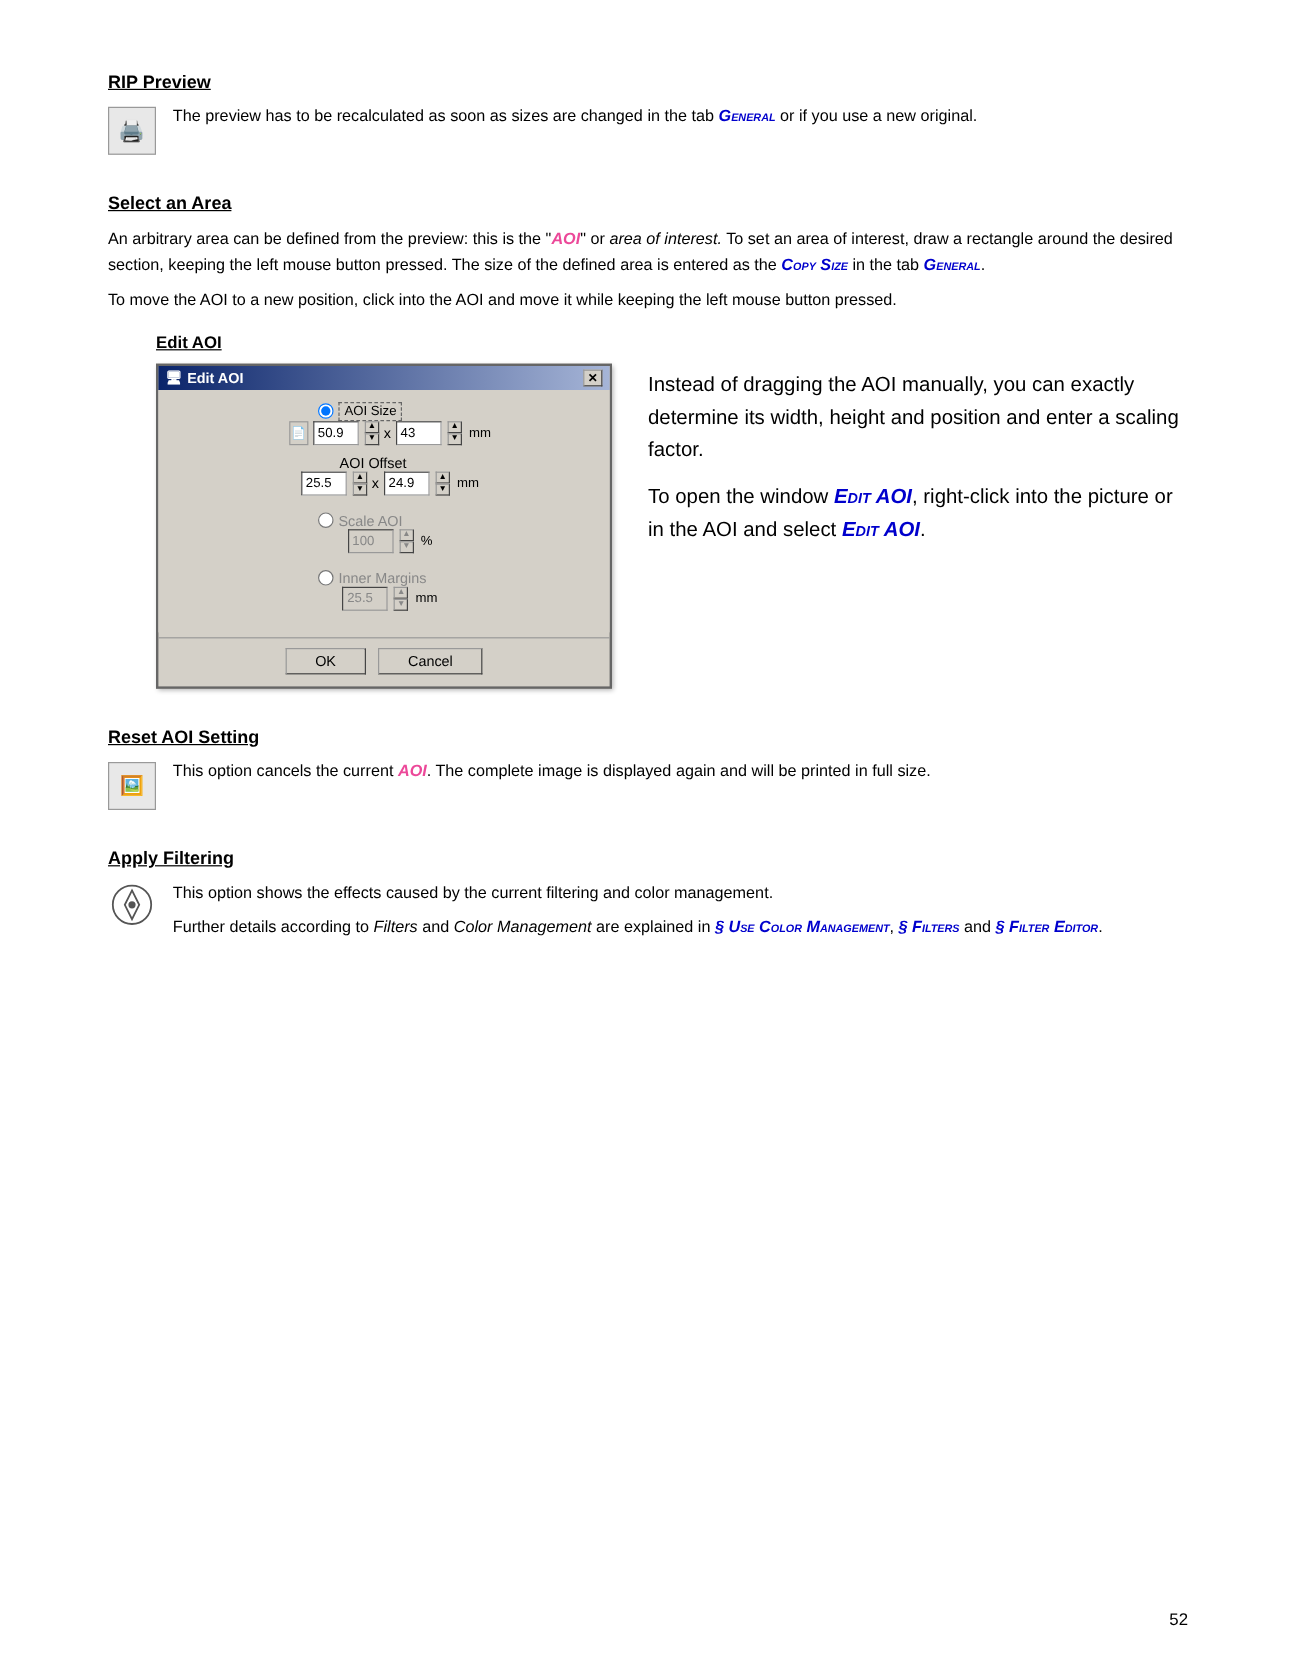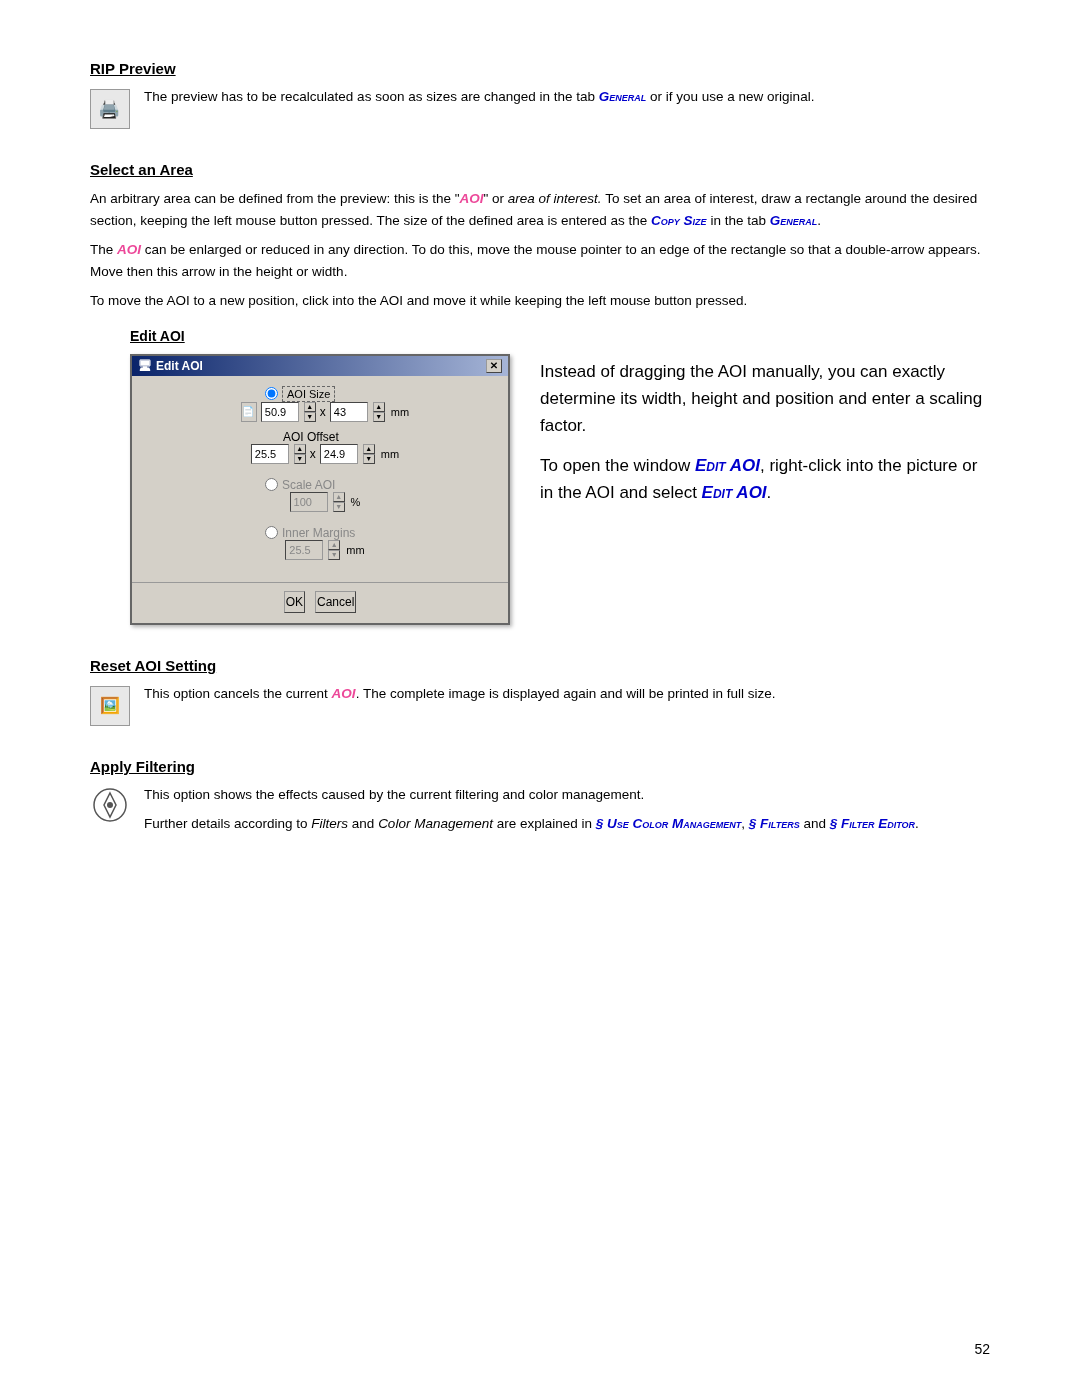--- a/index.html
+++ b/index.html
@@ -175,21 +175,21 @@
       display: flex;
       justify-content: center;
       gap: 10px;
       padding: 8px 14px 10px;
       border-top: 1px solid #999;
       margin-top: 4px;
     }
     .dialog-btn {
       background: #d4d0c8;
       border: 1px outset #999;
-      padding: 3px 1px;
+      padding: 3px 24px;
       font-size: 12px;
       cursor: pointer;
       display: flex;
       align-items: center;
       gap: 4px;
     }
     
     .edit-aoi-desc {
       flex: 1;
       font-size: 17px;
@@ -238,23 +238,20 @@
         <span>The preview has to be recalculated as soon as sizes are changed in the tab </span><span class="small-caps-blue">General</span><span> or if you use a new original.</span>
       </div>
     </div>
   </div>
 
   <div class="section">
     <div class="section-title">Select an Area</div>
     <div class="select-area-body">
       <p>
         <span>An arbitrary area can be defined from the preview: this is the "</span><span class="bold-italic-blue">AOI</span><span>" or </span><span class="italic-text">area of interest.</span><span> To set an area of interest, draw a rectangle around the desired section, keeping the left mouse button pressed. The size of the defined area is entered as the </span><span class="small-caps-blue">Copy Size</span><span> in the tab </span><span class="small-caps-blue">General</span><span>.</span>
-      </p>
-      <p>
-        <span>The </span><span class="bold-italic-blue">AOI</span><span> can be enlarged or reduced in any direction. To do this, move the mouse pointer to an edge of the rectangle so that a double-arrow appears. Move then this arrow in the height or width.</span>
       </p>
       <p>To move the AOI to a new position, click into the AOI and move it while keeping the left mouse button pressed.</p>
     </div>
 
     <div class="subsection" style="margin-left: 40px; margin-top: 16px;">
       <div class="subsection-title">Edit AOI</div>
       <div class="edit-aoi-container">
 
         <div class="dialog">
           <div class="dialog-titlebar">

